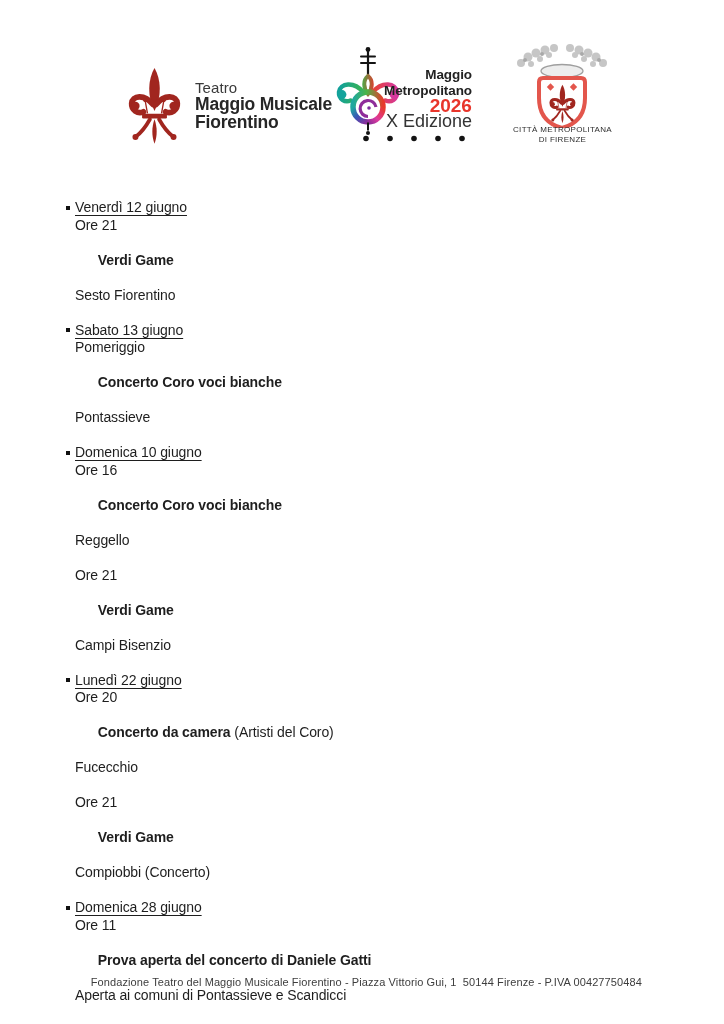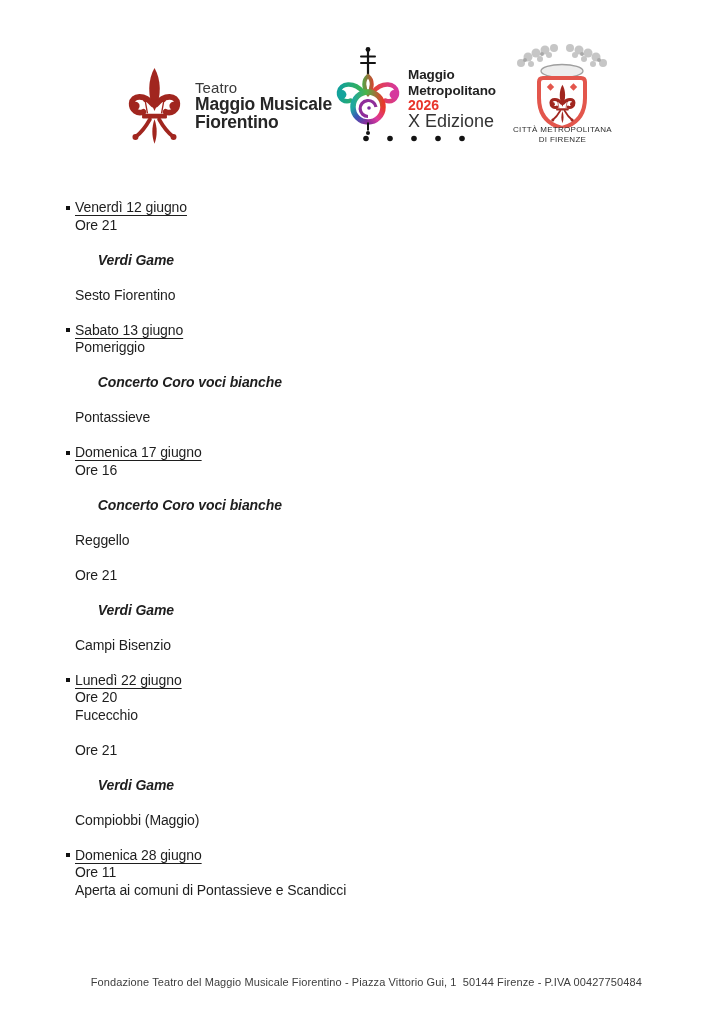--- a/index.html
+++ b/index.html
@@ -11,36 +11,36 @@
     font-family:"Liberation Sans", sans-serif;
     color:var(--text,#1e1e1e);
     overflow:hidden;
   }
   
   .giglio-left{position:absolute;left:128px;top:66px;width:53px;height:80px;}
   .teatro-text{position:absolute;left:195px;top:80px;}
   .lt1{font-size:15px;line-height:16px;color:#3a3a3a;letter-spacing:.1px;}
   .lt2{font-size:17.5px;line-height:17.5px;font-weight:700;color:#262626;letter-spacing:-.2px;}
   .mid-svg{position:absolute;left:330px;top:45px;width:140px;height:100px;pointer-events:none;}
-  .mid-text{position:absolute;left:408px;top:67px;}
+  .mid-text{position:absolute;left:384px;top:67px;text-align:right;}
   .mt-b{font-size:13.5px;line-height:15.5px;font-weight:700;color:#222;letter-spacing:-.1px;}
-  .mt-y{font-size:14px;line-height:15.5px;font-weight:700;color:var(--year_red,#e8352b);}
+  .mt-y{font-size:19px;line-height:15.5px;font-weight:700;color:var(--year_red,#e8352b);}
   .mt-r{font-size:18px;line-height:15.5px;color:#333;}
   .crest-svg{position:absolute;left:505px;top:42px;width:115px;height:86px;}
   .crest-text{position:absolute;left:500px;top:125px;width:125px;text-align:center;
     font-size:8px;line-height:9.5px;color:#2e2e2e;letter-spacing:.3px;}
   
   .events{position:absolute;left:66px;top:199px;}
   .entry{margin-bottom:17.5px;}
   .line{font-size:14px;line-height:17.5px;padding-left:9px;letter-spacing:-.1px;}
   .date-line{padding-left:0;}
   .bullet{display:inline-block;width:4px;height:4px;background:#111;margin-right:5px;vertical-align:2.5px;}
   .date{text-decoration:underline;text-decoration-thickness:1.1px;text-underline-offset:2.5px;}
   .title-line{white-space:pre-wrap;}
-  .title{font-weight:700;font-style:italic;margin-top:8px;}
+  .title{font-weight:700;margin-top:8px;}
   
   .footer{position:absolute;left:0;right:4px;top:964px;text-align:center;
     font-size:11px;color:#3d3d3d;white-space:pre;letter-spacing:.1px;}
 </style>
 </head>
 <body>
 
 <div class="page">
 
   <svg class="giglio-left" viewBox="0 0 64 96" aria-hidden="true">
@@ -187,21 +187,21 @@
     </div>
     <div class="line">Pomeriggio</div>
     <div class="line title-line">
       <span class="title">Concerto Coro voci bianche</span><span class="title-suffix"></span>
     </div>
     <div class="line">Pontassieve</div>
   </div>
 
   <div class="entry">
     <div class="line date-line">
-      <span class="bullet"></span><span class="date">Domenica 17 giugno</span>
+      <span class="bullet"></span><span class="date">Domenica 10 giugno</span>
     </div>
     <div class="line">Ore 16</div>
     <div class="line title-line">
       <span class="title">Concerto Coro voci bianche</span><span class="title-suffix"></span>
     </div>
     <div class="line">Reggello</div>
   </div>
 
   <div class="entry">
     <div class="line">Ore 21</div>
@@ -209,36 +209,42 @@
       <span class="title">Verdi Game</span><span class="title-suffix"></span>
     </div>
     <div class="line">Campi Bisenzio</div>
   </div>
 
   <div class="entry">
     <div class="line date-line">
       <span class="bullet"></span><span class="date">Lunedì 22 giugno</span>
     </div>
     <div class="line">Ore 20</div>
+    <div class="line title-line">
+      <span class="title">Concerto da camera</span><span class="title-suffix"> (Artisti del Coro)</span>
+    </div>
     <div class="line">Fucecchio</div>
   </div>
 
   <div class="entry">
     <div class="line">Ore 21</div>
     <div class="line title-line">
       <span class="title">Verdi Game</span><span class="title-suffix"></span>
     </div>
-    <div class="line">Compiobbi (Maggio)</div>
+    <div class="line">Compiobbi (Concerto)</div>
   </div>
 
   <div class="entry">
     <div class="line date-line">
       <span class="bullet"></span><span class="date">Domenica 28 giugno</span>
     </div>
     <div class="line">Ore 11</div>
+    <div class="line title-line">
+      <span class="title">Prova aperta del concerto di Daniele Gatti</span><span class="title-suffix"></span>
+    </div>
     <div class="line">Aperta ai comuni di Pontassieve e Scandicci</div>
   </div>
 
 </main>
 
   <footer class="footer">
     <span>Fondazione Teatro del Maggio Musicale Fiorentino - Piazza Vittorio Gui, 1  50144 Firenze - P.IVA 00427750484</span>
   </footer>
 </div>
 

